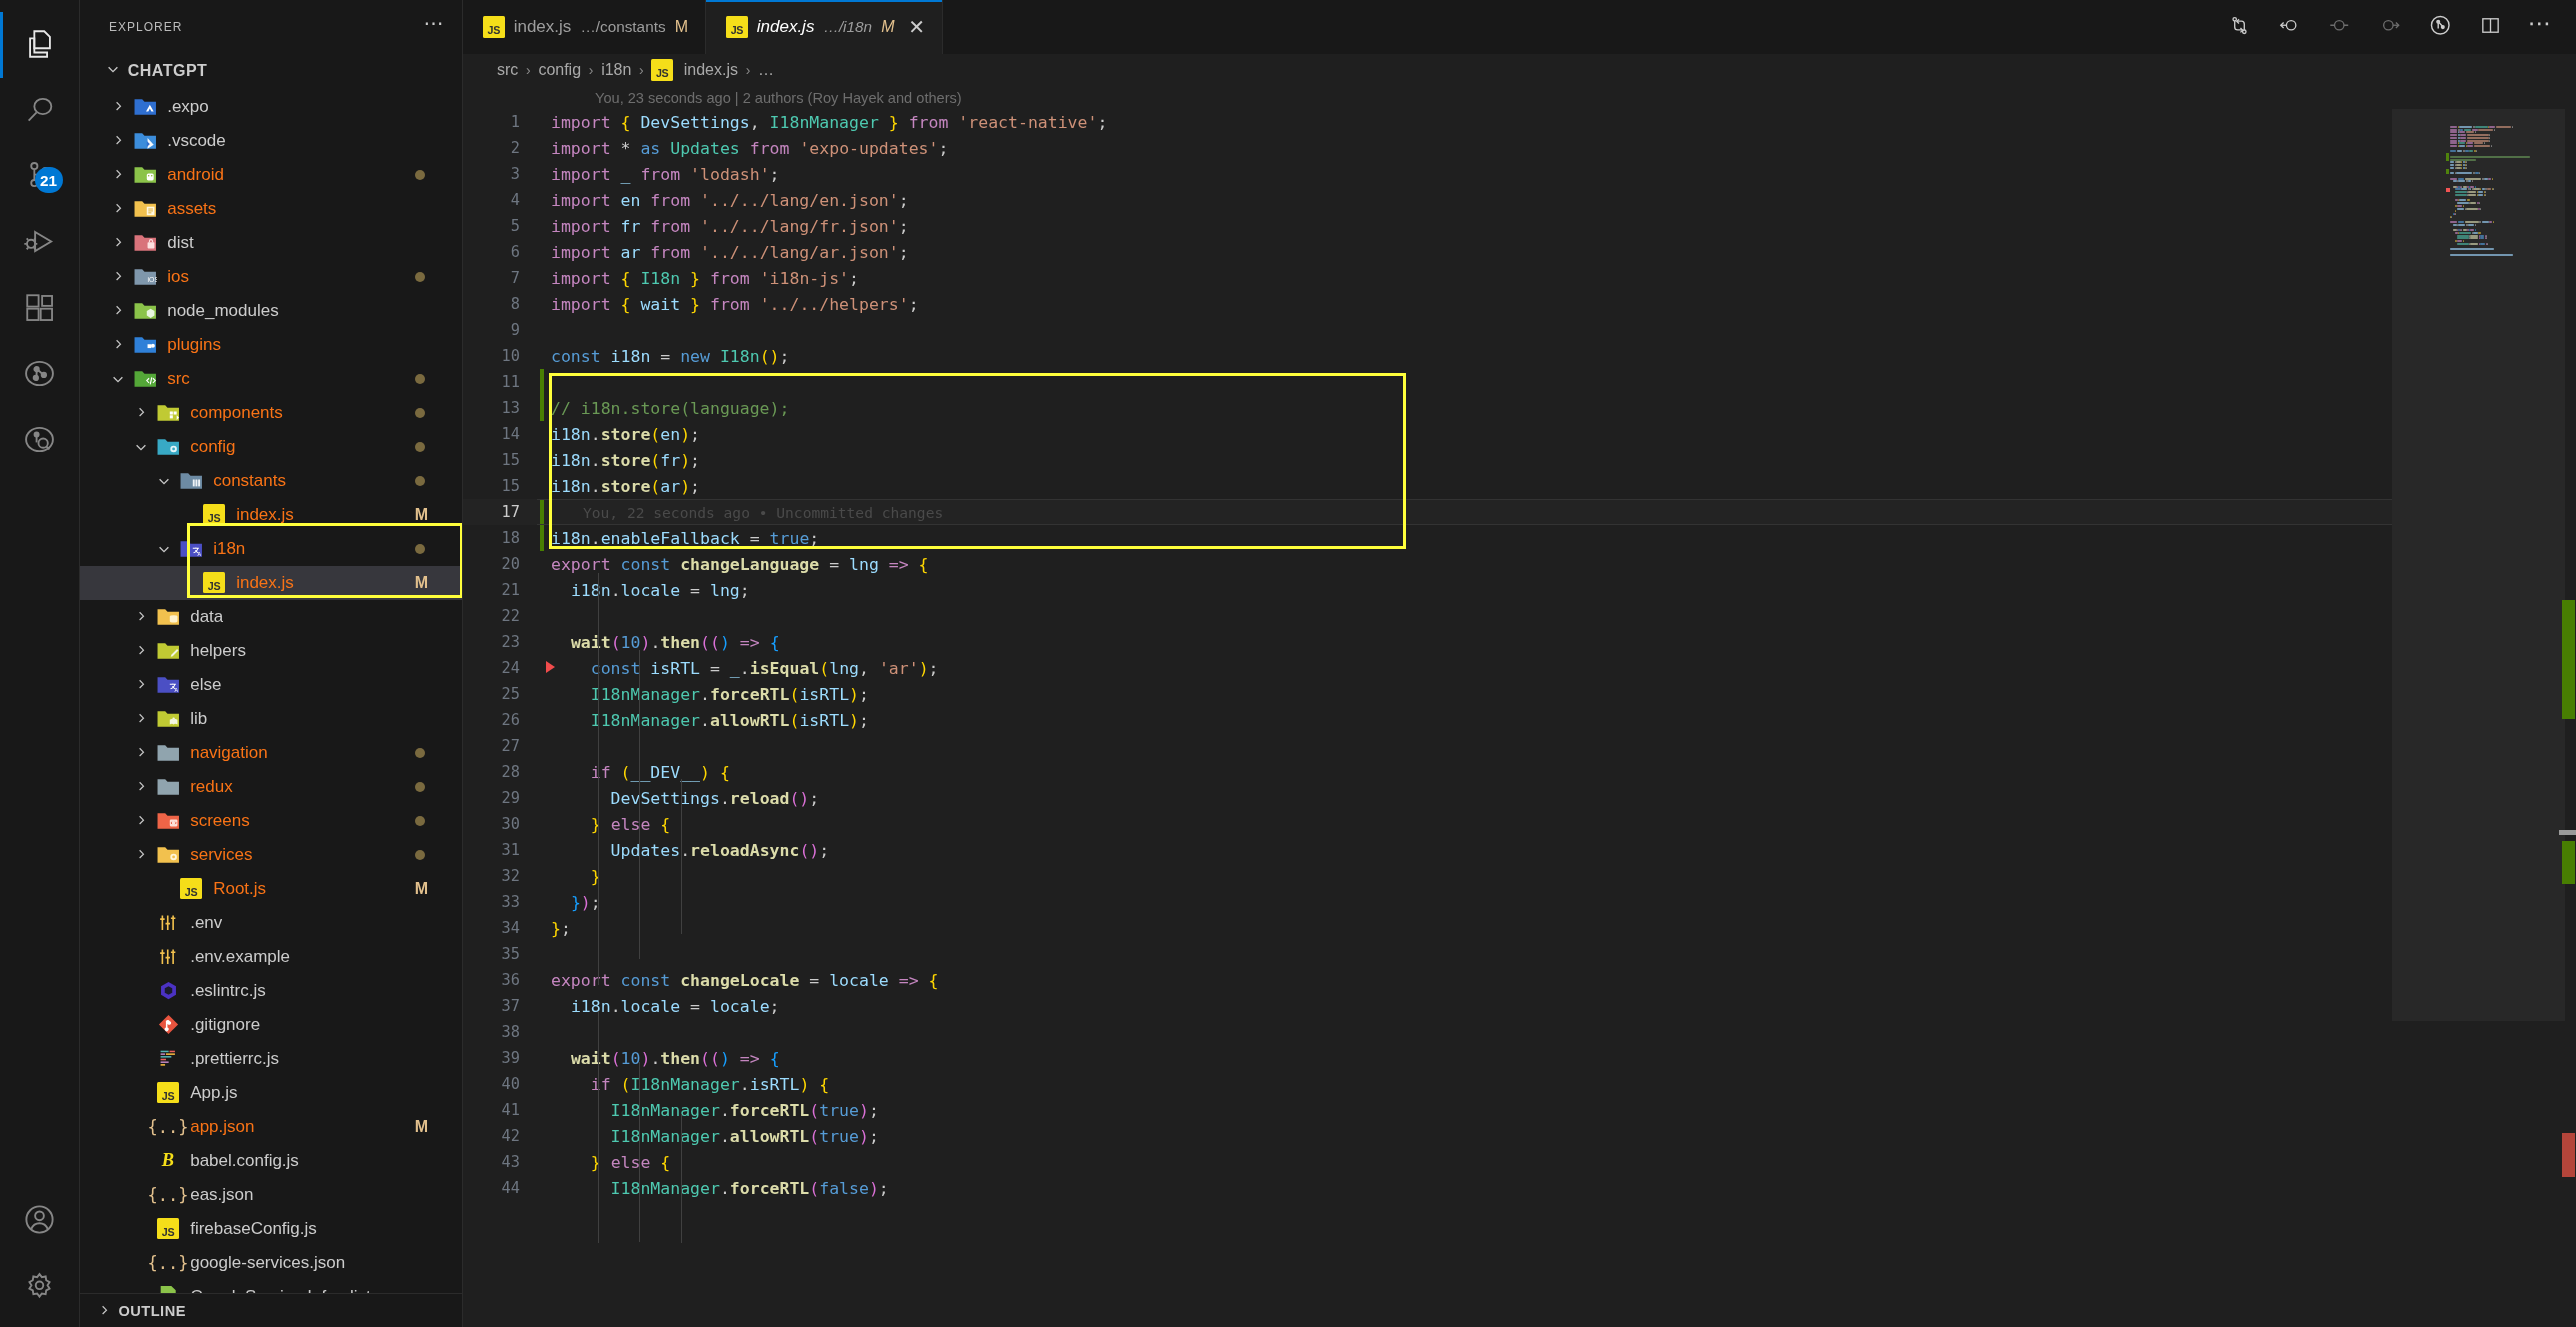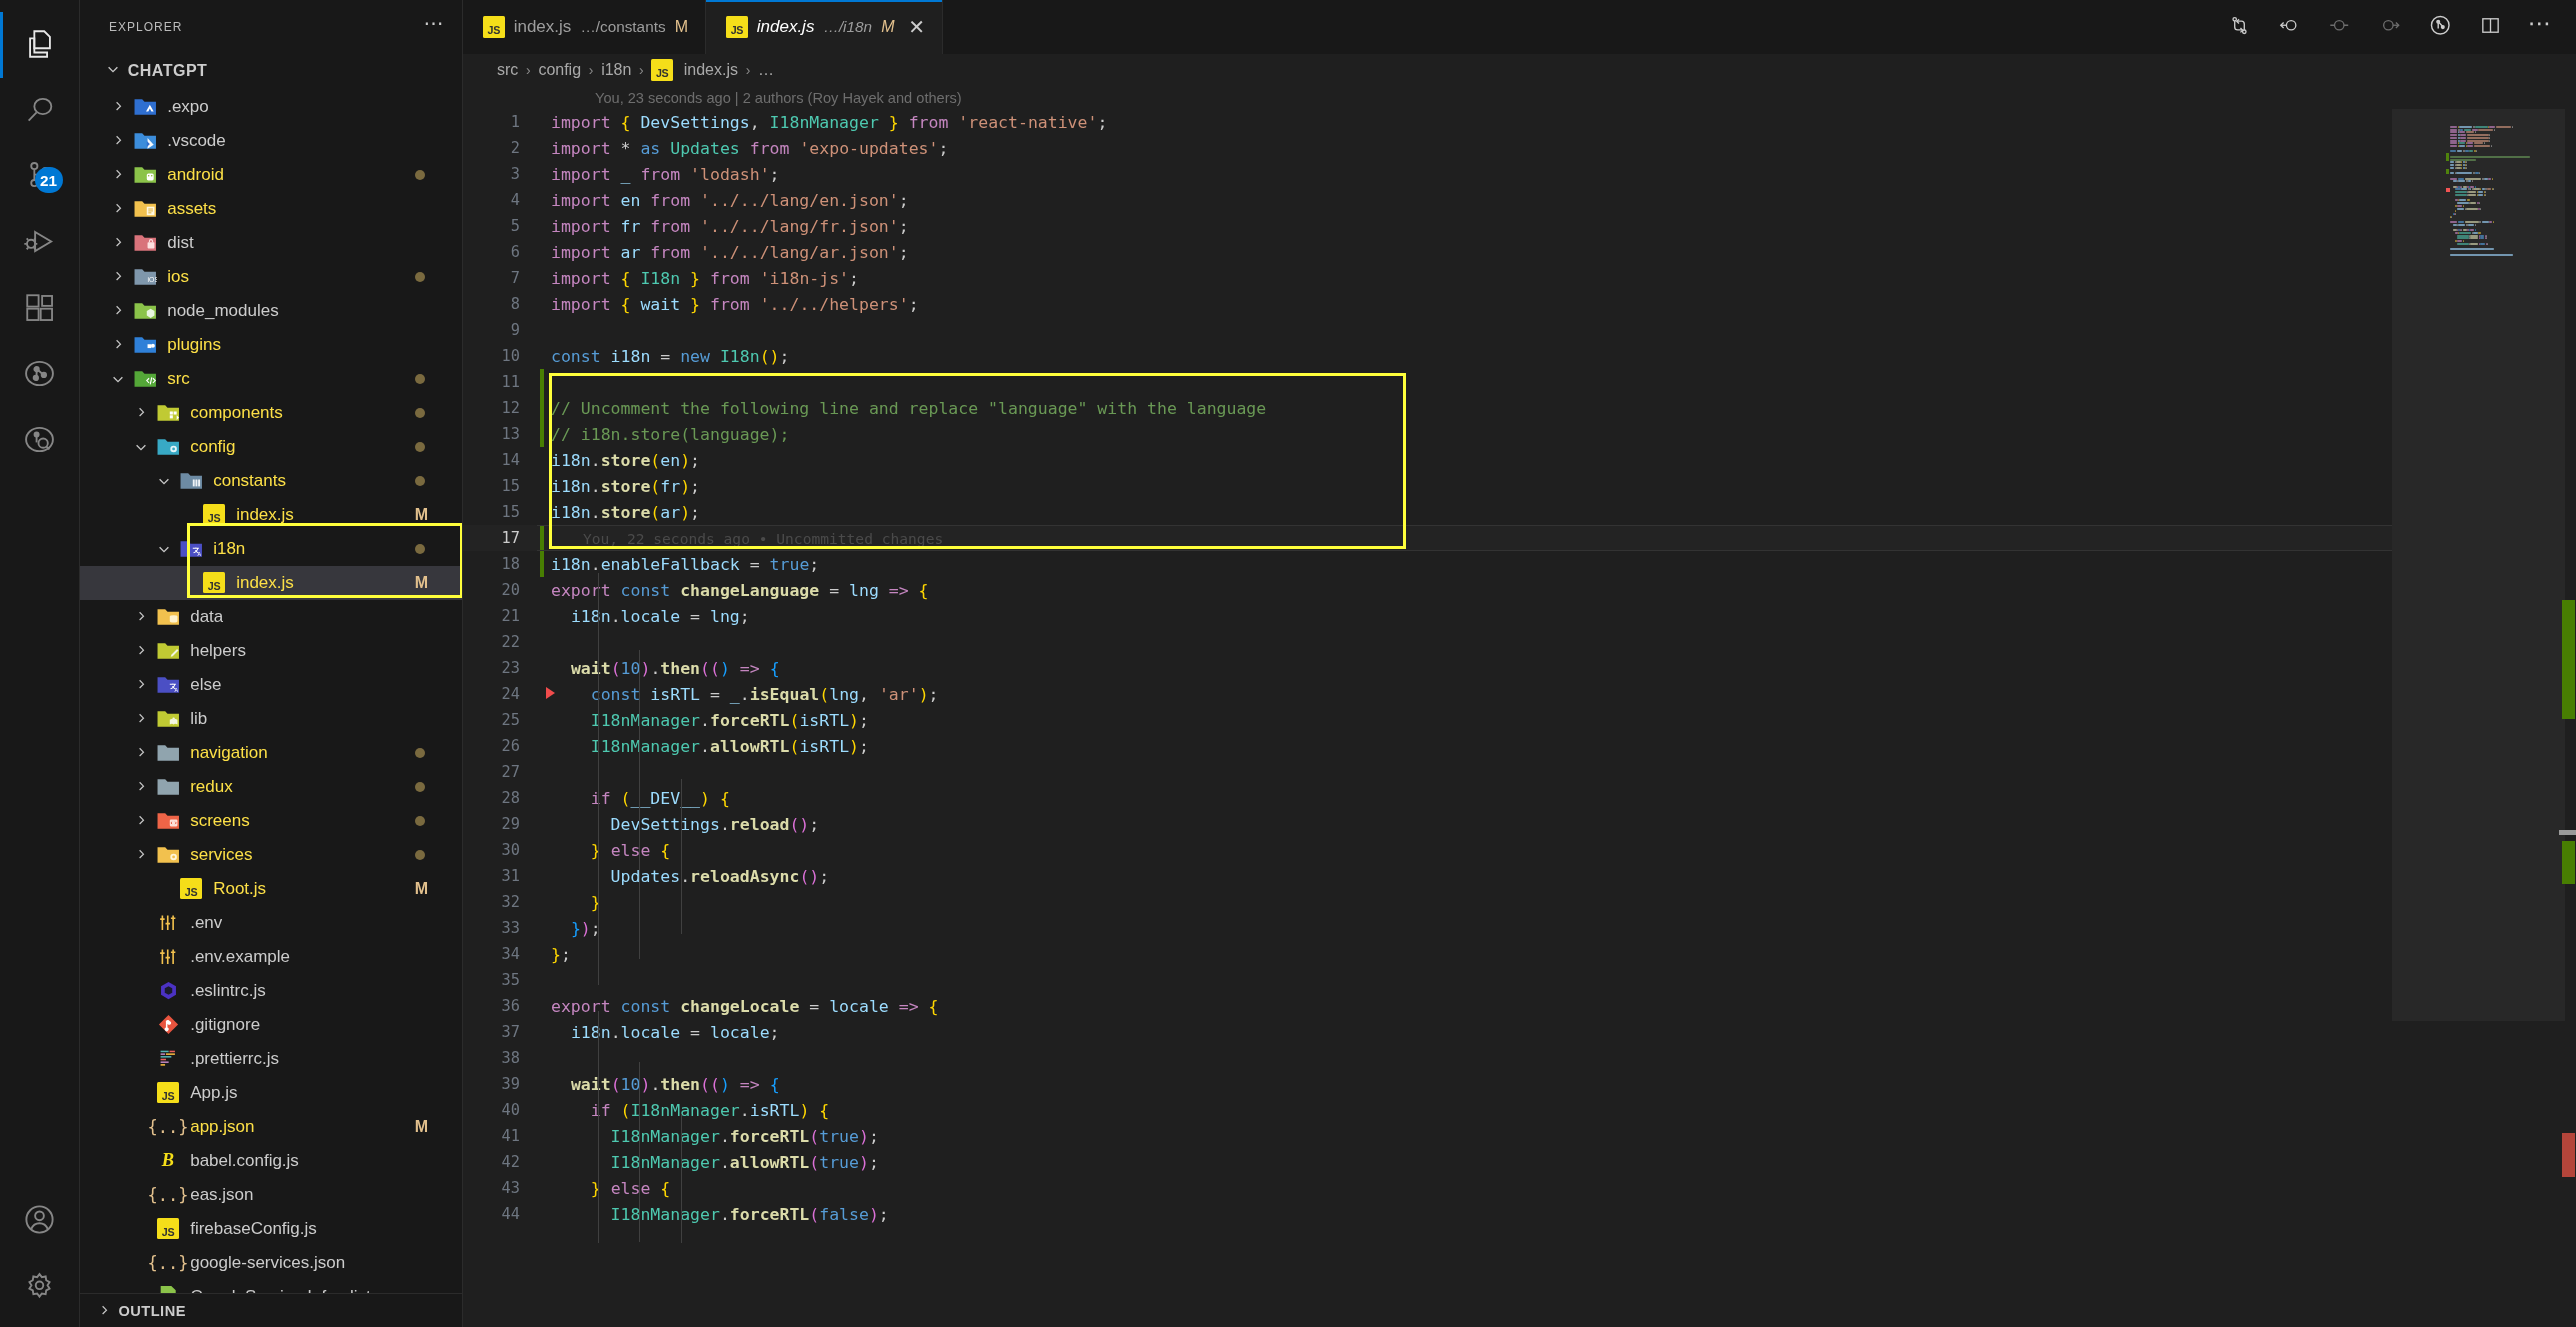--- a/index.html
+++ b/index.html
@@ -57,21 +57,21 @@
   .row {
     height: 34px; display: flex; align-items: center;
     font-size: 17px; color: #cccccc; position: relative; white-space: nowrap;
   }
   .row.selected { background: #37373d; }
   .row .chev { width: 24.5px; flex: 0 0 24.5px; display: flex; align-items: center; justify-content: center; color: #c5c5c5;}
   .row .ico { width: 29px; flex: 0 0 29px; display:flex; align-items:center; justify-content:center; margin-right: 7.7px;}
   .row .lbl { overflow: hidden; text-overflow: ellipsis; }
   .row .badge-m { position:absolute; right: 34px; color:#e2c08d; font-size: 16px; font-weight:600;}
   .row .dot-m { position:absolute; right: 37px; width: 10px; height: 10px; border-radius: 50%; background: #7a6a3f;}
-  .c-gold { color: #fde047; }
+  .c-gold { color: #f97316; }
   .c-grey { color: #cccccc; }
 
   .sb-outline {
     height: 35px; border-top: 0.8px solid #2b2b2b; display:flex; align-items:center; gap:7.7px;
     padding-left: 18.4px; font-size: 14.6px; font-weight: bold; color: #cccccc; letter-spacing:0.5px;
   }
 
   
   .hl-box {
     position: absolute; border: 3.8px solid #ffff3b; pointer-events:none; z-index: 5;
@@ -828,21 +828,20 @@
           <div class="codeline"><span class="ln">2</span><span class="code-txt"><span class="t-kw">import </span><span class="t-op">* </span><span class="t-kw2">as </span><span class="t-cls">Updates</span><span class="t-kw"> from </span><span class="t-str">'expo-updates'</span><span class="t-pun">;</span></span></div>
           <div class="codeline"><span class="ln">3</span><span class="code-txt"><span class="t-kw">import </span><span class="t-var">_</span><span class="t-kw"> from </span><span class="t-str">'lodash'</span><span class="t-pun">;</span></span></div>
           <div class="codeline"><span class="ln">4</span><span class="code-txt"><span class="t-kw">import </span><span class="t-var">en</span><span class="t-kw"> from </span><span class="t-str">'../../lang/en.json'</span><span class="t-pun">;</span></span></div>
           <div class="codeline"><span class="ln">5</span><span class="code-txt"><span class="t-kw">import </span><span class="t-var">fr</span><span class="t-kw"> from </span><span class="t-str">'../../lang/fr.json'</span><span class="t-pun">;</span></span></div>
           <div class="codeline"><span class="ln">6</span><span class="code-txt"><span class="t-kw">import </span><span class="t-var">ar</span><span class="t-kw"> from </span><span class="t-str">'../../lang/ar.json'</span><span class="t-pun">;</span></span></div>
           <div class="codeline"><span class="ln">7</span><span class="code-txt"><span class="t-kw">import </span><span class="t-br1">{</span><span class="t-cls"> I18n </span><span class="t-br1">}</span><span class="t-kw"> from </span><span class="t-str">'i18n-js'</span><span class="t-pun">;</span></span></div>
           <div class="codeline"><span class="ln">8</span><span class="code-txt"><span class="t-kw">import </span><span class="t-br1">{</span><span class="t-var"> wait </span><span class="t-br1">}</span><span class="t-kw"> from </span><span class="t-str">'../../helpers'</span><span class="t-pun">;</span></span></div>
           <div class="codeline"><span class="ln">9</span><span class="code-txt"></span></div>
           <div class="codeline"><span class="ln">10</span><span class="code-txt"><span class="t-kw2">const </span><span class="t-var">i18n </span><span class="t-op">= </span><span class="t-kw2">new </span><span class="t-cls">I18n</span><span class="t-br1">()</span><span class="t-pun">;</span></span></div>
           <div class="codeline"><span class="ln">11</span><span class="gut-mark gut-green"></span><span class="code-txt"></span></div>
-          <div class="codeline"><span class="ln">12</span><span class="gut-mark gut-green"></span><span class="code-txt"><span class="t-com">// Uncomment the following line and replace "language" with the language</span></span></div>
           <div class="codeline"><span class="ln">13</span><span class="gut-mark gut-green"></span><span class="code-txt"><span class="t-com">// i18n.store(language);</span></span></div>
           <div class="codeline"><span class="ln">14</span><span class="code-txt"><span class="t-var">i18n</span><span class="t-pun">.</span><span class="t-fn">store</span><span class="t-br1">(</span><span class="t-var">en</span><span class="t-br1">)</span><span class="t-pun">;</span></span></div>
           <div class="codeline"><span class="ln">15</span><span class="code-txt"><span class="t-var">i18n</span><span class="t-pun">.</span><span class="t-fn">store</span><span class="t-br1">(</span><span class="t-var">fr</span><span class="t-br1">)</span><span class="t-pun">;</span></span></div>
           <div class="codeline"><span class="ln">15</span><span class="code-txt"><span class="t-var">i18n</span><span class="t-pun">.</span><span class="t-fn">store</span><span class="t-br1">(</span><span class="t-var">ar</span><span class="t-br1">)</span><span class="t-pun">;</span></span></div>
           <div class="codeline cur"><span class="ln">17</span><span class="gut-mark gut-green"></span><span class="code-txt"></span><span class="inline-blame">You, 22 seconds ago • Uncommitted changes</span></div>
           <div class="codeline"><span class="ln">18</span><span class="gut-mark gut-green"></span><span class="code-txt"><span class="t-var">i18n</span><span class="t-pun">.</span><span class="t-var">enableFallback </span><span class="t-op">= </span><span class="t-kw2">true</span><span class="t-pun">;</span></span></div>
           <div class="codeline"><span class="ln">20</span><span class="code-txt"><span class="t-kw">export </span><span class="t-kw2">const </span><span class="t-fn">changeLanguage </span><span class="t-op">= </span><span class="t-var">lng </span><span class="t-kw">=&gt; </span><span class="t-br1">{</span></span></div>
           <div class="codeline"><span class="ln">21</span><span class="code-txt"><span class="t-pun">  </span><span class="t-var">i18n</span><span class="t-pun">.</span><span class="t-var">locale </span><span class="t-op">= </span><span class="t-var">lng</span><span class="t-pun">;</span></span></div>
           <div class="codeline"><span class="ln">22</span><span class="code-txt"></span></div>
           <div class="codeline"><span class="ln">23</span><span class="code-txt"><span class="t-pun">  </span><span class="t-fn">wait</span><span class="t-br2">(</span><span class="t-kw2">10</span><span class="t-br2">)</span><span class="t-pun">.</span><span class="t-fn">then</span><span class="t-br2">((</span><span class="t-br3">)</span><span class="t-kw"> =&gt; </span><span class="t-br3">{</span></span></div>

